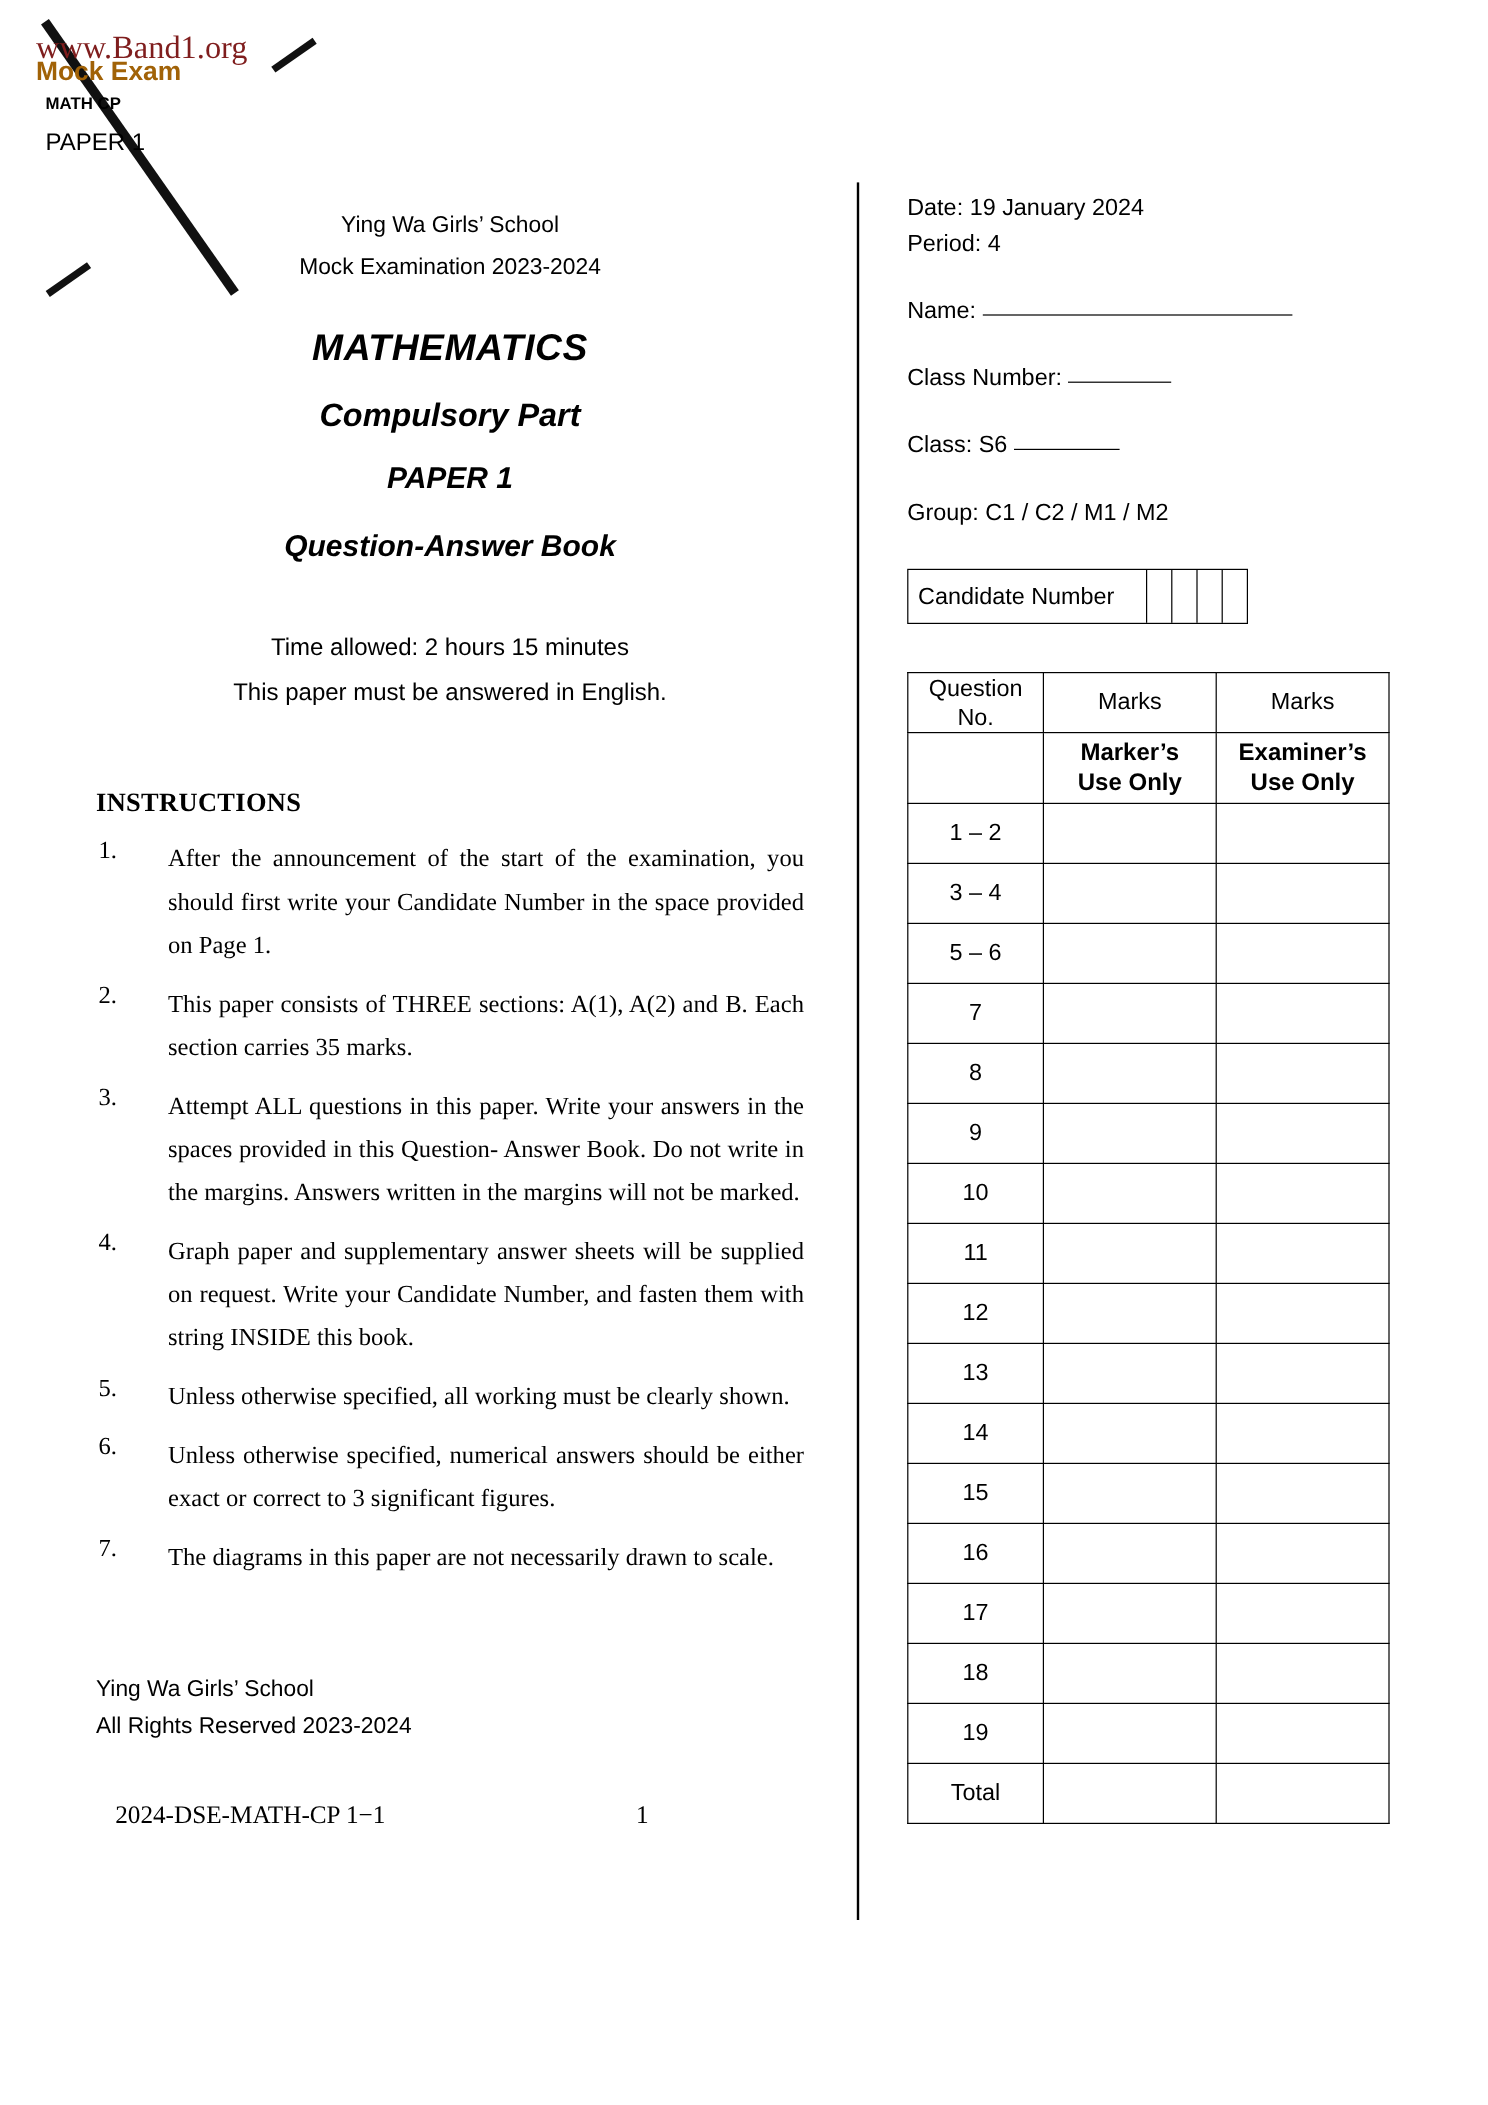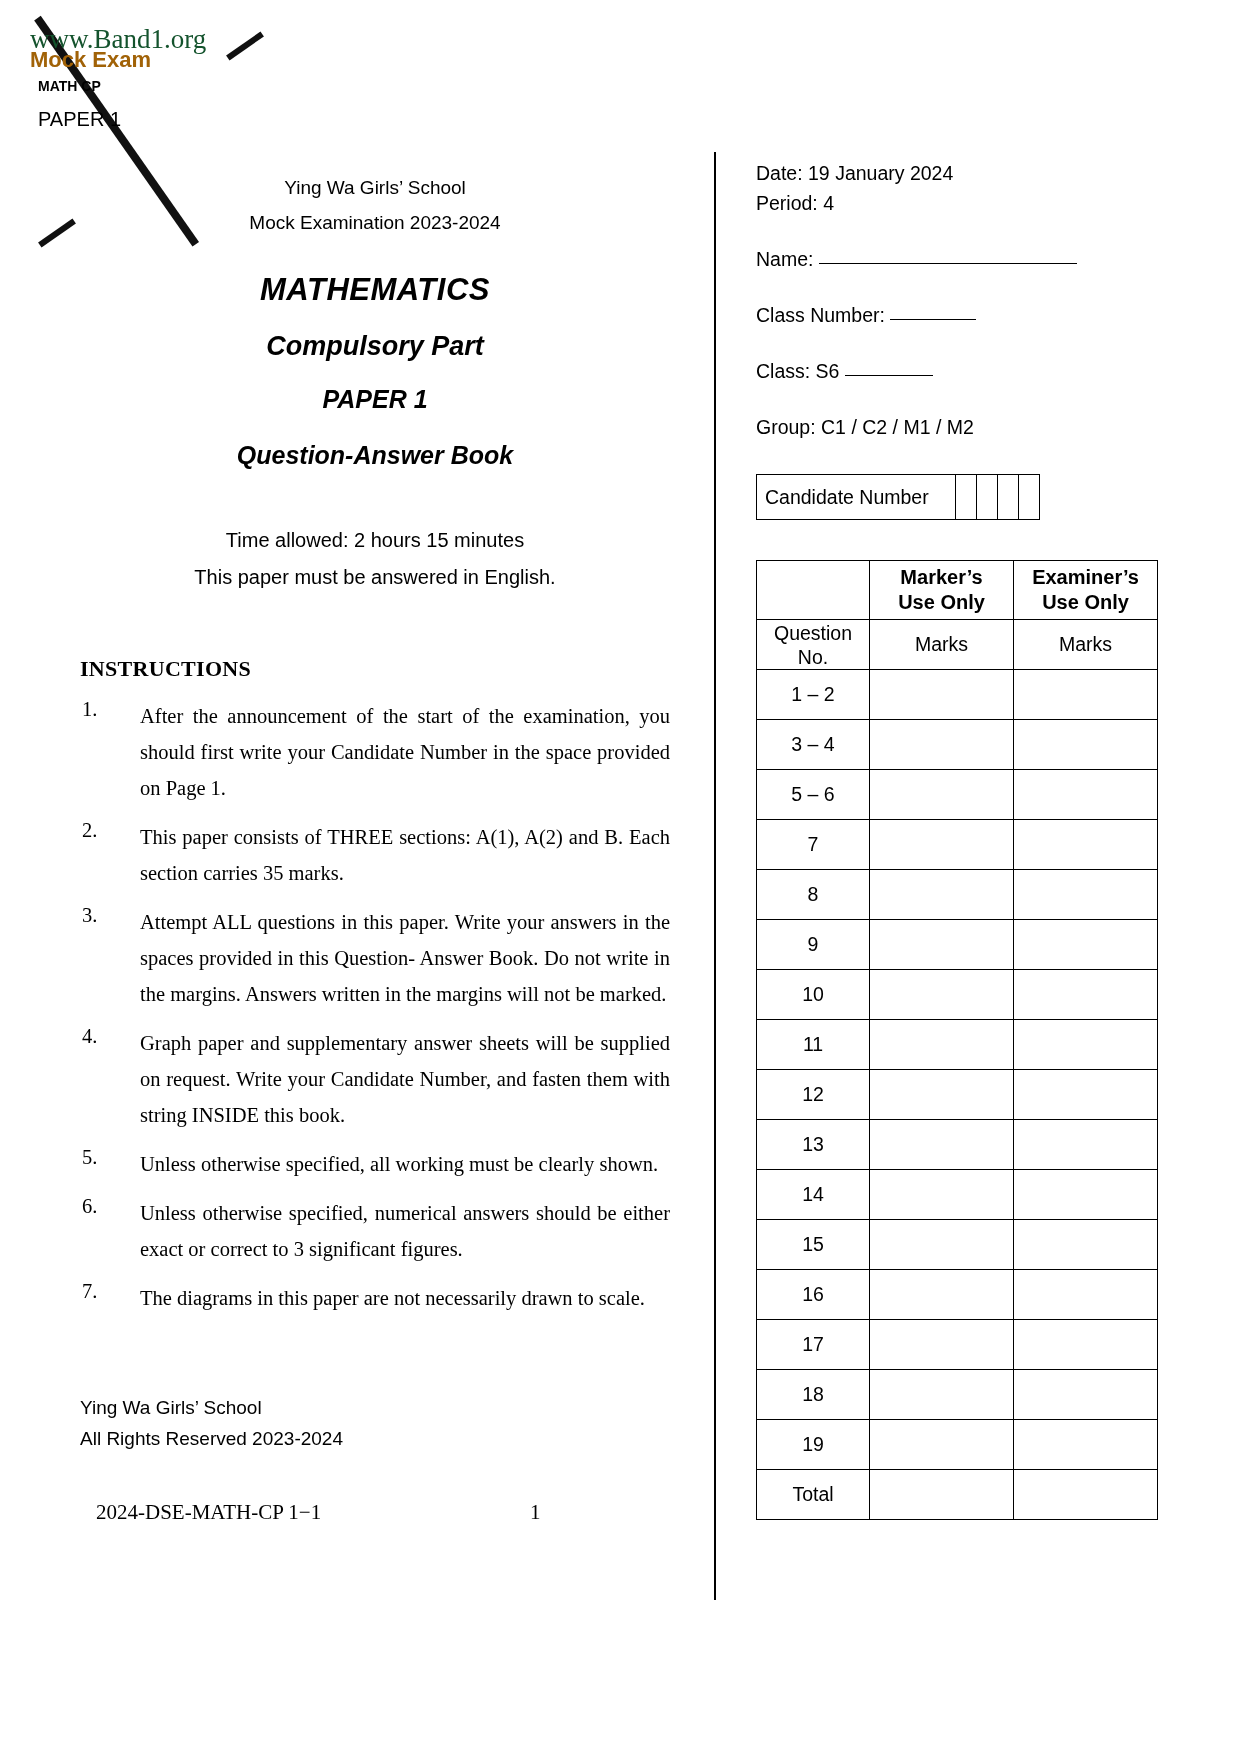--- a/index.html
+++ b/index.html
@@ -56,21 +56,21 @@
     transform: rotate(-35deg);
     box-shadow: 0 0 0 2px #111;
   }
 
   .watermark-url {
     position: absolute;
     left: 30px;
     top: 24px;
     font-size: 27px;
     font-family: "Liberation Serif", serif;
-    color: #14532d;
+    color: #7f1d1d;
     letter-spacing: 0px;
   }
   .stamp-line1 {
     position: absolute;
     left: 30px;
     top: 47px;
     font-size: 22px;
     font-weight: bold;
     color: #a16207;
   }
@@ -366,39 +366,39 @@
     <div class="cand-label">Candidate Number</div>
     <div class="cand-cell"></div>
     <div class="cand-cell"></div>
     <div class="cand-cell"></div>
     <div class="cand-cell"></div>
   </div>
 
   <table class="marks-table">
     <tbody>
         <tr>
+      <td class="col-q qno-head">
+        <span>Question</span><br>
+        <span>No.</span>
+      </td>
+      <td class="col-m">Marks</td>
+      <td class="col-m">Marks</td>
+    </tr>
+    <tr>
       <td class="col-q no-border-top-left"></td>
       <th class="col-m head">
         <span>Marker’s</span><br>
         <span>Use Only</span>
       </th>
       <th class="col-m head">
         <span>Examiner’s</span><br>
         <span>Use Only</span>
       </th>
     </tr>
     <tr>
-      <td class="col-q qno-head">
-        <span>Question</span><br>
-        <span>No.</span>
-      </td>
-      <td class="col-m">Marks</td>
-      <td class="col-m">Marks</td>
-    </tr>
-    <tr>
       <td class="col-q">1 – 2</td>
       <td class="col-m"></td>
       <td class="col-m"></td>
     </tr>
     <tr>
       <td class="col-q">3 – 4</td>
       <td class="col-m"></td>
       <td class="col-m"></td>
     </tr>
     <tr>

